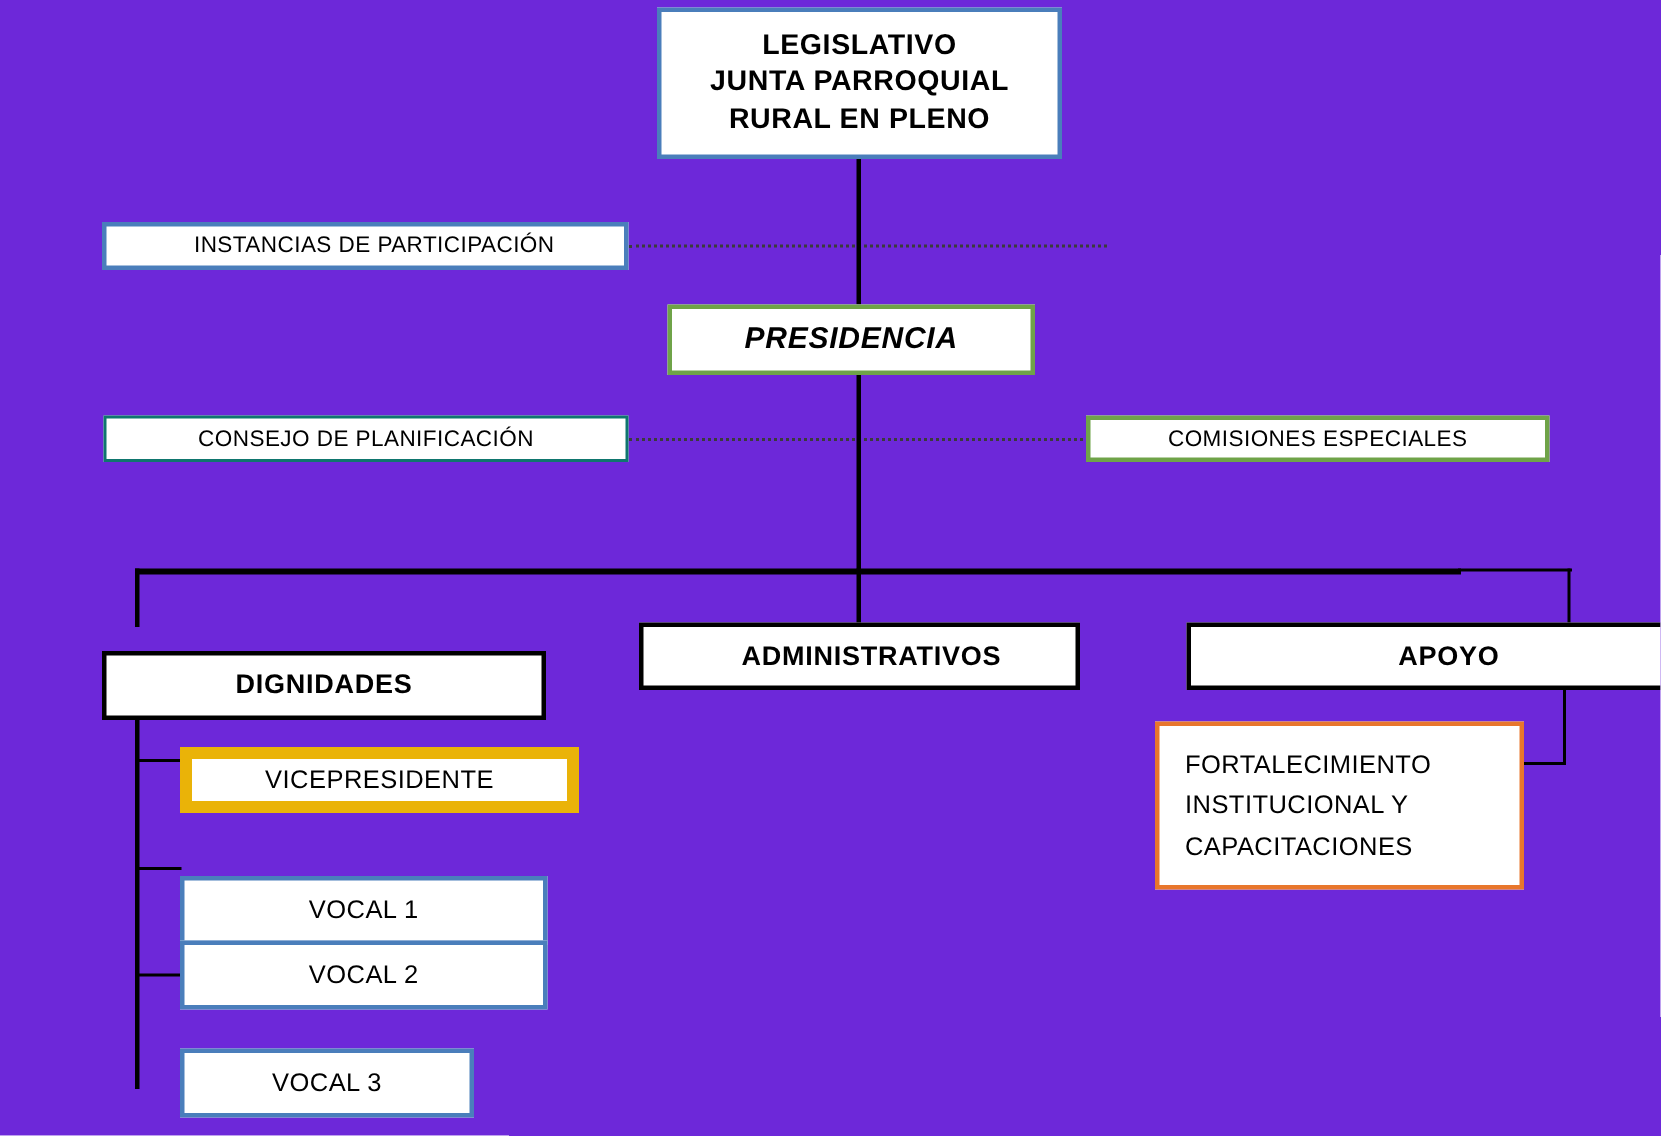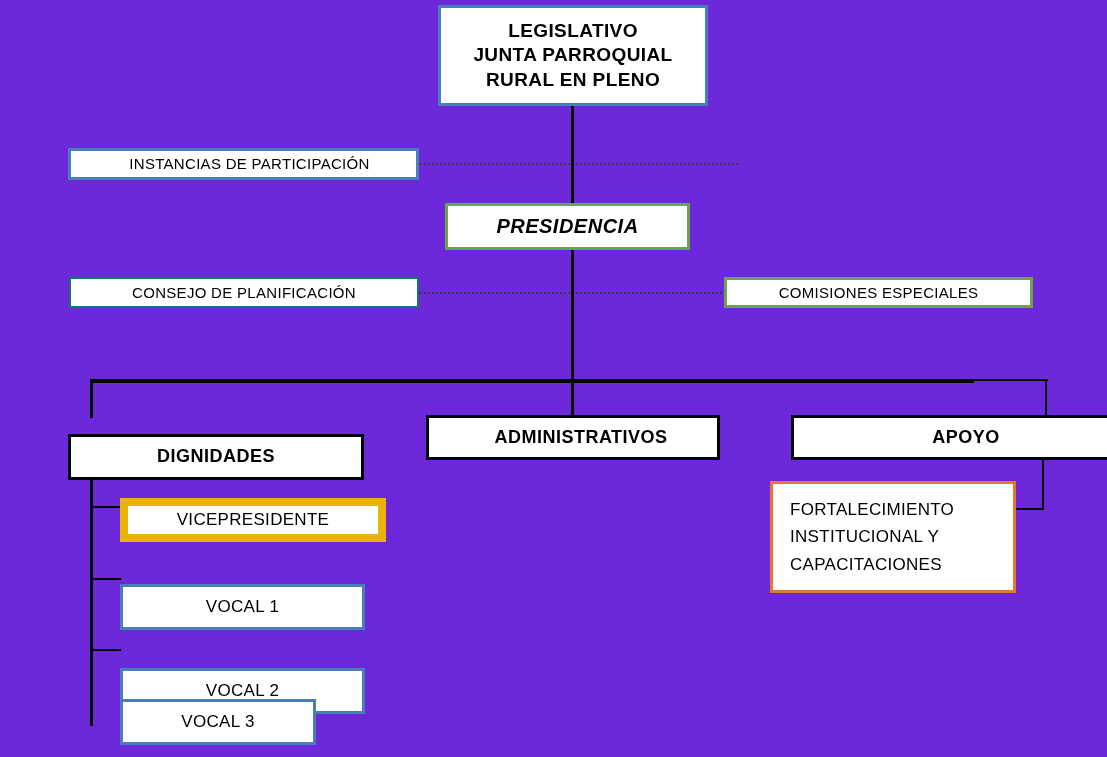--- a/index.html
+++ b/index.html
@@ -110,21 +110,21 @@
   </div>
 
   <div class="box" style="left:120px; top:485px; width:266px; height:44px; border:8px solid #eab308; font-size:17px; letter-spacing:0.3px;margin-top:13px;">
     <span class="box-text">VICEPRESIDENTE</span>
   </div>
 
   <div class="box" style="left:120px; top:556px; width:245px; height:46px; border:3px solid #4a7ebb; font-size:17px; letter-spacing:0.3px;margin-top:28px;">
     <span class="box-text">VOCAL 1</span>
   </div>
 
-  <div class="box" style="left:120px; top:627px; width:245px; height:46px; border:3px solid #4a7ebb; font-size:17px; letter-spacing:0.3px;margin-top:41px;">
+  <div class="box" style="left:120px; top:627px; width:245px; height:46px; border:3px solid #4a7ebb; font-size:17px; letter-spacing:0.3px;">
     <span class="box-text">VOCAL 2</span>
   </div>
 
   <div class="box" style="left:120px; top:699px; width:196px; height:46px; border:3px solid #4a7ebb; font-size:17px; letter-spacing:0.3px;">
     <span class="box-text">VOCAL 3</span>
   </div>
 
 
   <div class="box" style="left:770px; top:481px; width:246px; height:112px; border:3px solid #e8762c; font-size:17px; justify-content:flex-start; text-align:left; padding-left:17px; letter-spacing:0.3px;">
     <span class="box-text" style="line-height:1.6;">FORTALECIMIENTO

